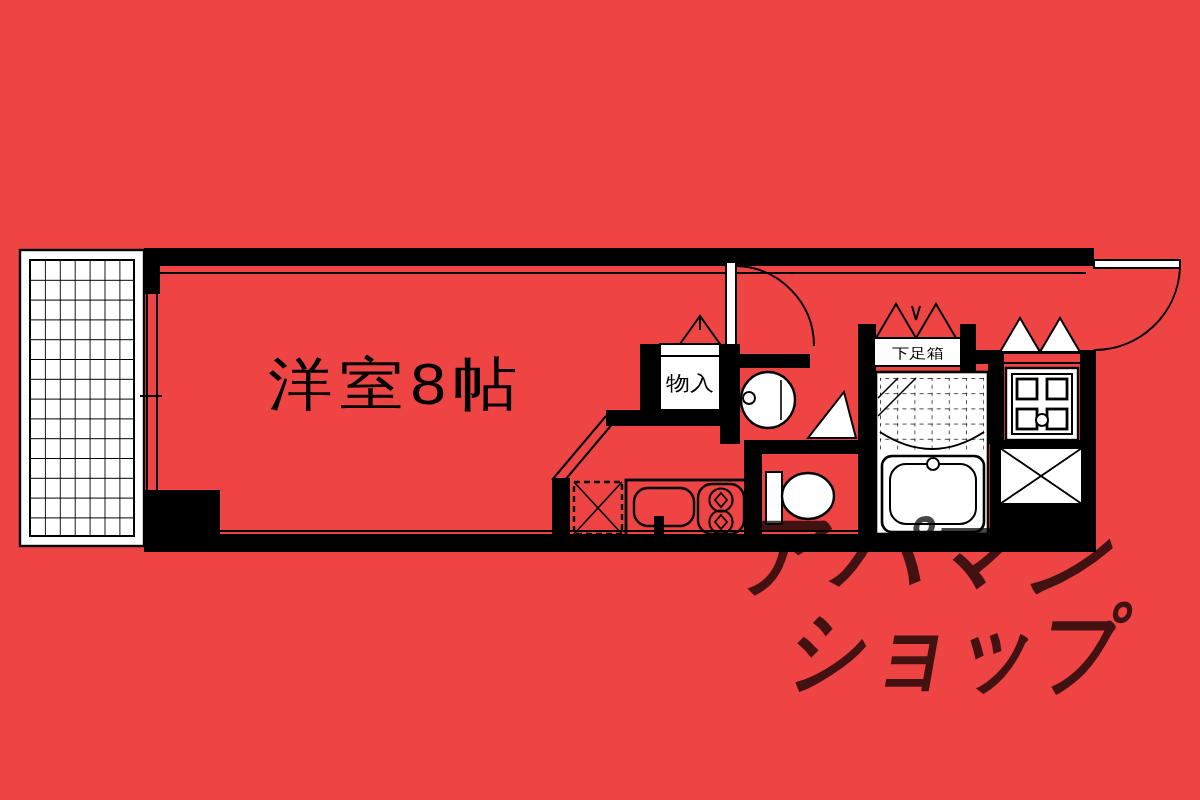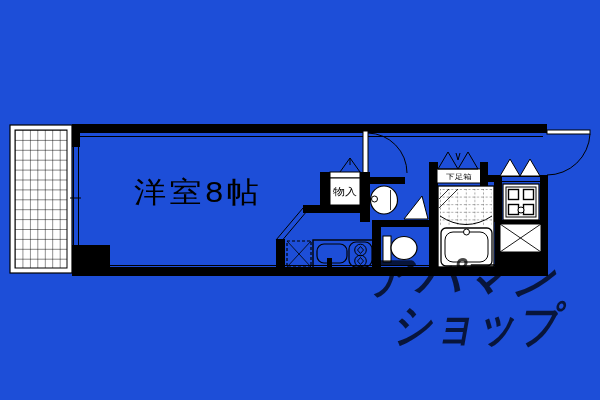--- a/index.html
+++ b/index.html
@@ -1,16 +1,16 @@
 <!DOCTYPE html>
 <html><head>
 <meta charset="utf-8">
 <style>
   html,body{margin:0;padding:0;background:#ffffff;}
-  #stage{position:relative;width:600px;height:400px;background:#1d4ed8;overflow:hidden;
+  #stage{position:relative;width:600px;height:400px;background:#ef4444;overflow:hidden;
          font-family:"Liberation Sans", sans-serif;}
   svg{position:absolute;left:0;top:0;}
   text{font-family:"Liberation Sans", sans-serif;fill:#000;}
   .wm{font-weight:bold;}
 </style>
 </head>
 <body>
 
 <div id="stage">
 <svg width="600" height="400" viewBox="0 0 600 400">

